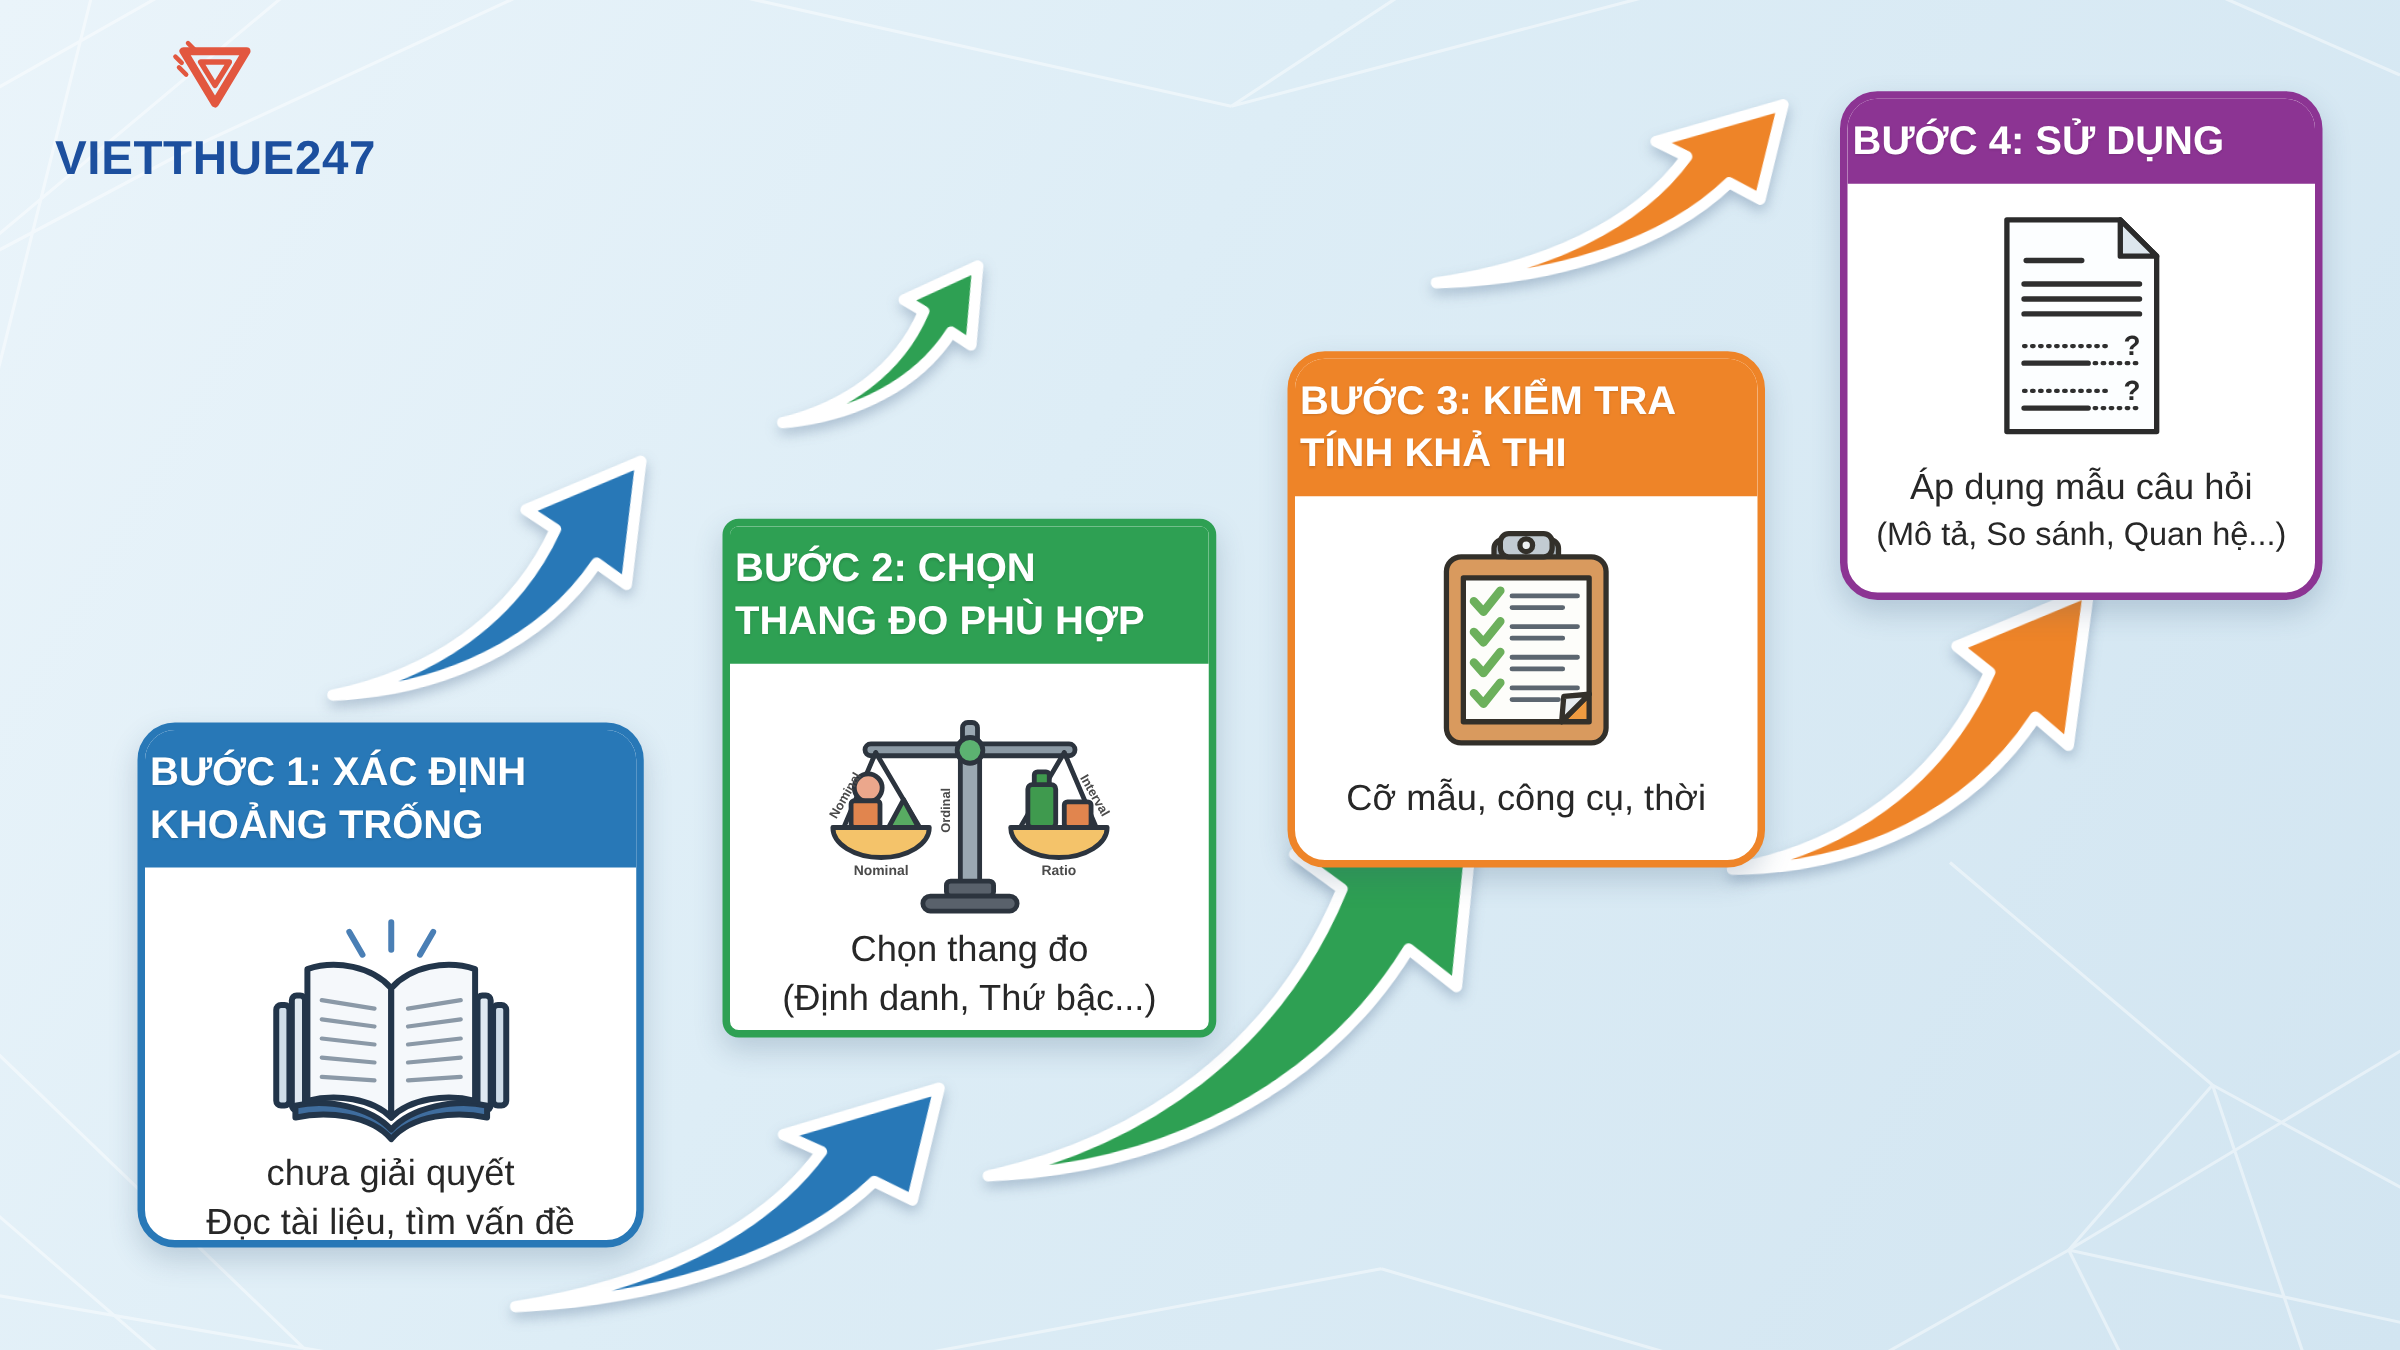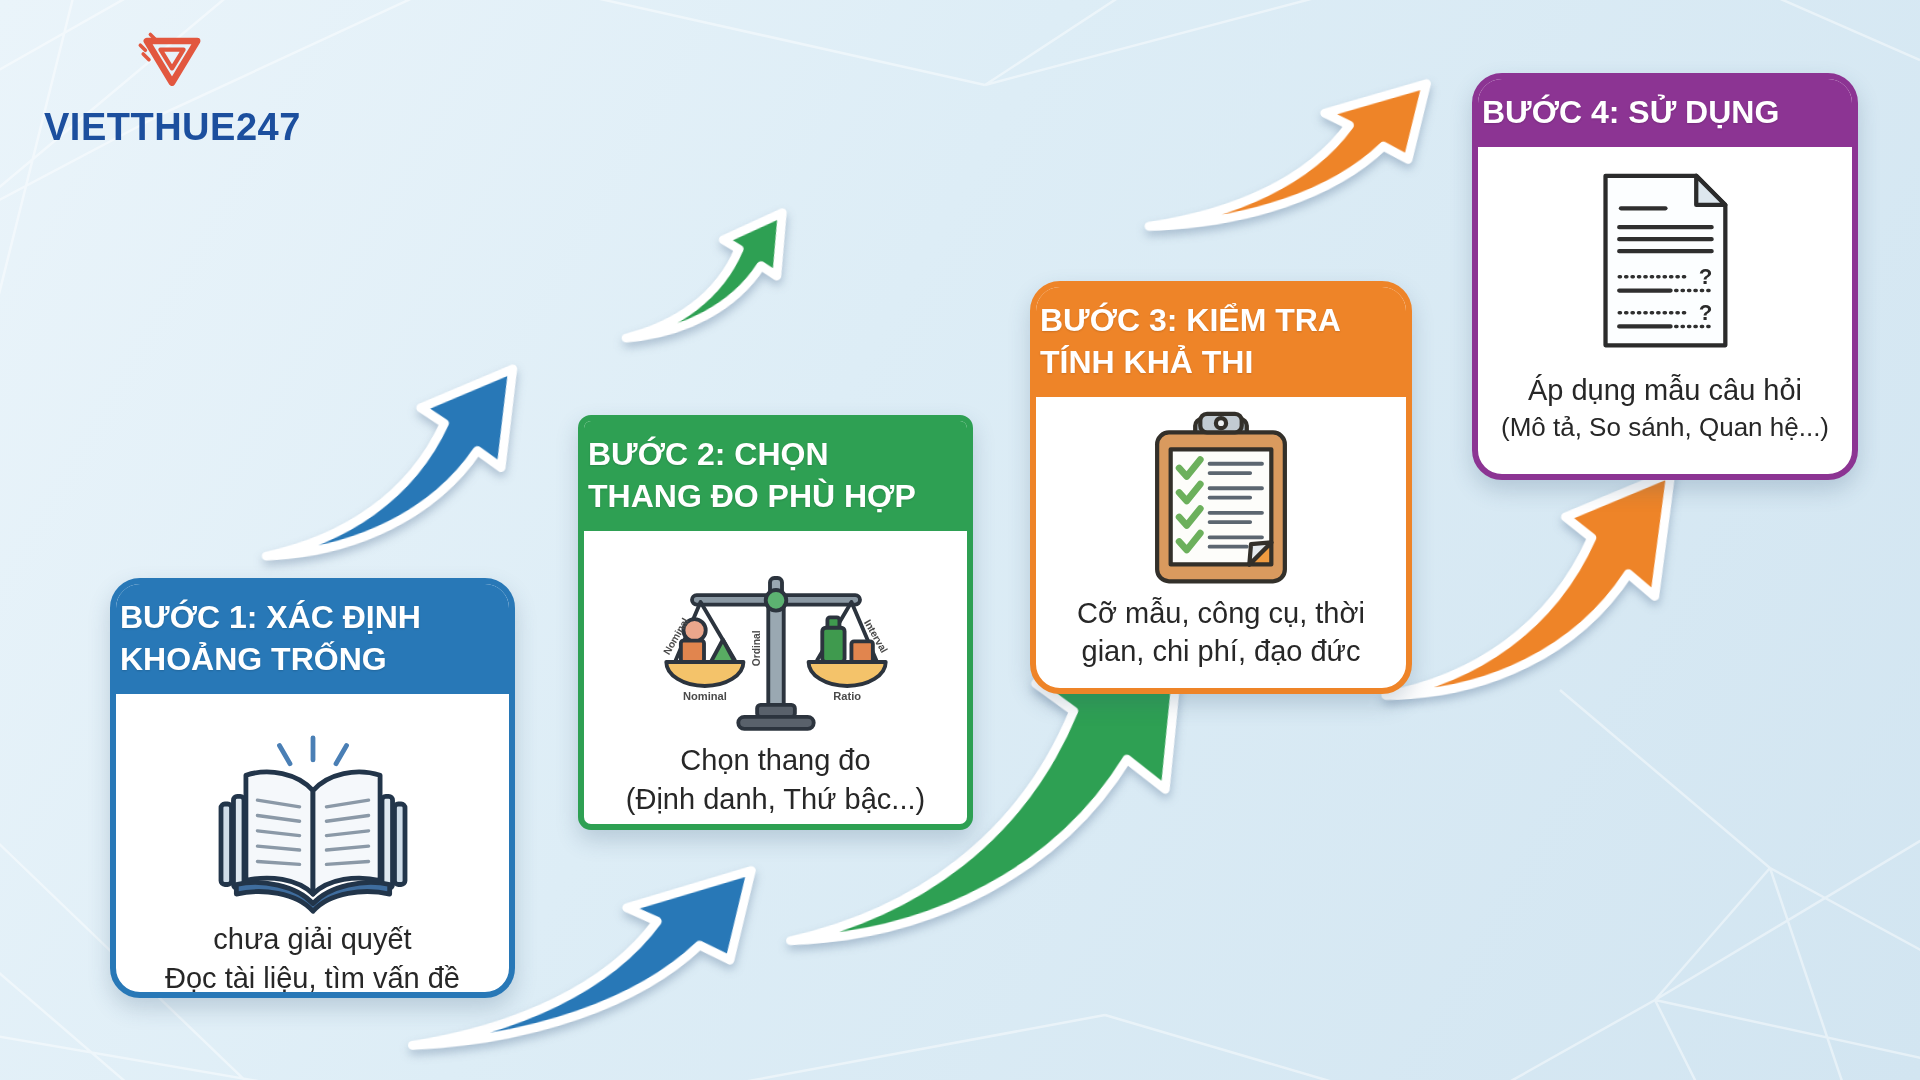--- a/index.html
+++ b/index.html
@@ -192,21 +192,20 @@
         <path d="M38,101 l9,10 l16,-20"></path>
         <path d="M38,130 l9,10 l16,-20"></path>
         <path d="M38,159 l9,10 l16,-20"></path>
       </g>
       <g stroke="#5c6670" stroke-width="4.5" stroke-linecap="round">
         <path d="M74,67 L136,67 M74,78 L122,78 M74,96 L136,96 M74,107 L122,107 M74,125 L136,125 M74,136 L122,136 M74,154 L136,154 M74,165 L118,165"></path>
       </g>
     </svg>
     <div class="desc">
       <div class="desc-line">Cỡ mẫu, công cụ, thời</div>
-      <div class="desc-line">gian, chi phí, đạo đức</div>
     </div>
   </div>
 </section>
 
 <section class="card" id="card4" style="--c: #8c3493;">
   <header class="card-header">
     <div class="title-line">BƯỚC 4: SỬ DỤNG</div>
   </header>
   <div class="card-body">
     <svg width="150" height="184" viewBox="0 0 175 215">

